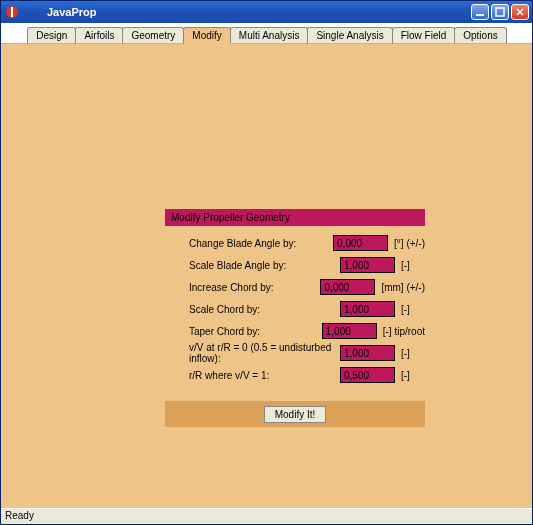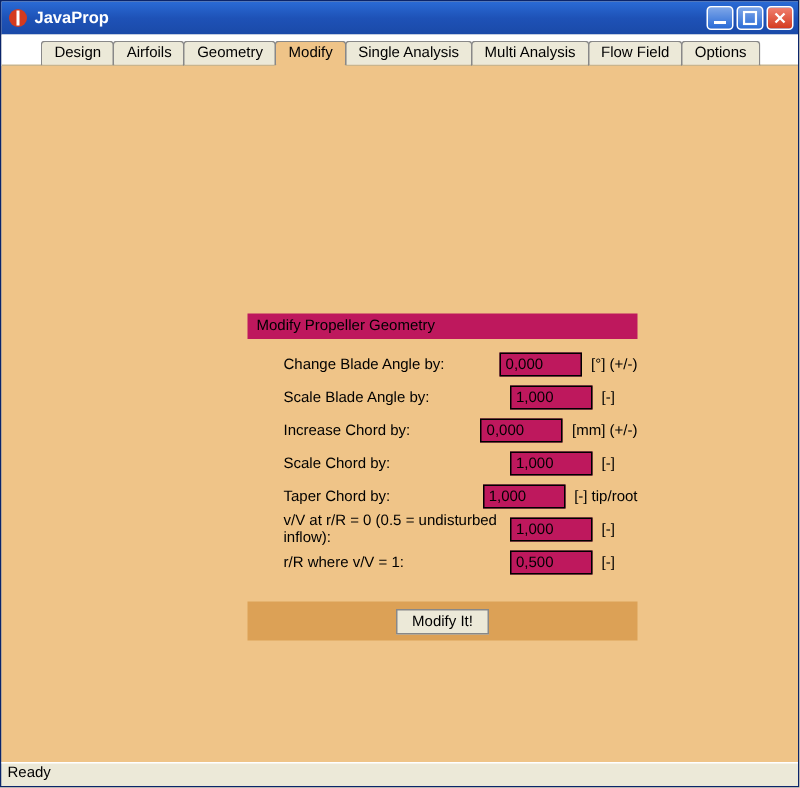--- a/index.html
+++ b/index.html
@@ -4,21 +4,21 @@
 <style>
   * { box-sizing: border-box; }
   html, body { margin: 0; padding: 0; font-family: Tahoma, Arial, sans-serif; font-size: 11px; }
   body { width: 533px; height: 525px; background: #fff; }
 
   .window { width: 533px; height: 525px; border: 1px solid #0a246a; display: flex; flex-direction: column; background: #ece9d8; }
 
   
   .titlebar {
     height: 22px; background: linear-gradient(to bottom, #2a6bd6 0%, #1e52b7 50%, #1a4aa8 100%);
-    display: flex; align-items: center; padding: 0 3px 0 4px; color: #fff; font-weight: bold; font-size: 11px;
+    display: flex; align-items: center; padding: 0 3px 0 4px; color: #fff; font-weight: bold; font-size: 11px; gap: 24px;
   }
   .titlebar .appicon { width: 14px; height: 14px; margin-right: 4px; display: flex; align-items: center; justify-content: center; }
   .titlebar .appicon svg { width: 14px; height: 14px; }
   .titlebar .title { flex: 1; }
   .titlebar .winbtns { display: flex; gap: 2px; }
   .winbtn { width: 18px; height: 16px; border: 1px solid #fff; border-radius: 3px; display: flex; align-items: center; justify-content: center; cursor: pointer; }
   .winbtn.min, .winbtn.max { background: linear-gradient(to bottom, #7ea6e8, #2a6bd6); }
   .winbtn.close { background: linear-gradient(to bottom, #f08070, #d43a1f); }
   .winbtn svg { width: 10px; height: 10px; }
 
@@ -87,22 +87,22 @@
       </div>
     </div>
   </div>
 
   <div class="tabstrip">
     <div class="tabs" id="tabs">
         <div class="tab">Design</div>
         <div class="tab">Airfoils</div>
         <div class="tab">Geometry</div>
         <div class="tab active">Modify</div>
+        <div class="tab">Multi Analysis</div>
         <div class="tab">Single Analysis</div>
-        <div class="tab">Multi Analysis</div>
         <div class="tab">Flow Field</div>
         <div class="tab">Options</div>
       </div>
   </div>
 
   <div class="client">
     <div class="panel">
       <div class="panel-header">Modify Propeller Geometry</div>
       <div class="form" id="form">
           <div class="row">

